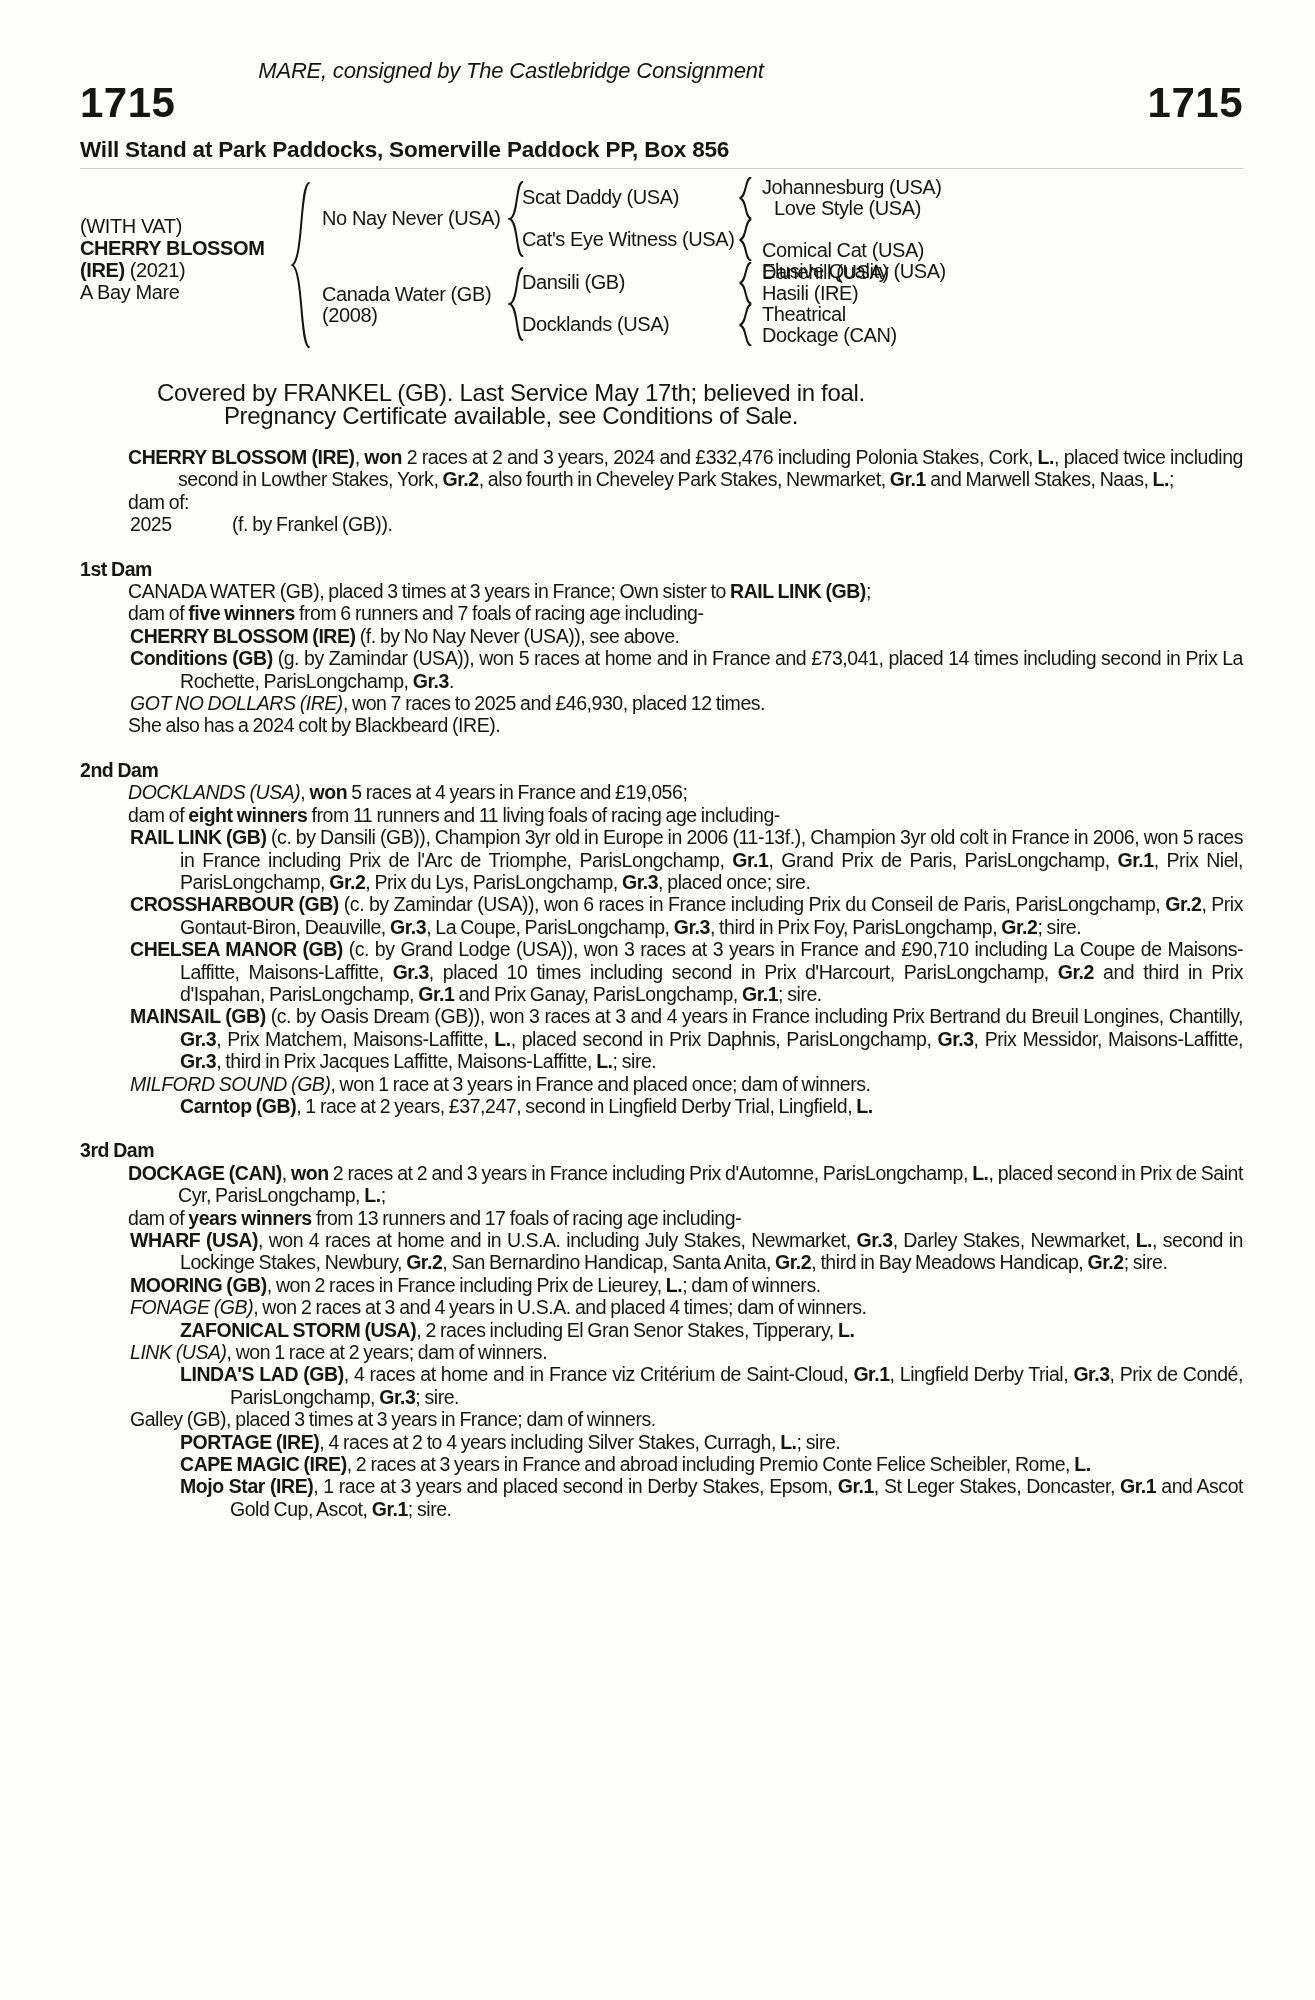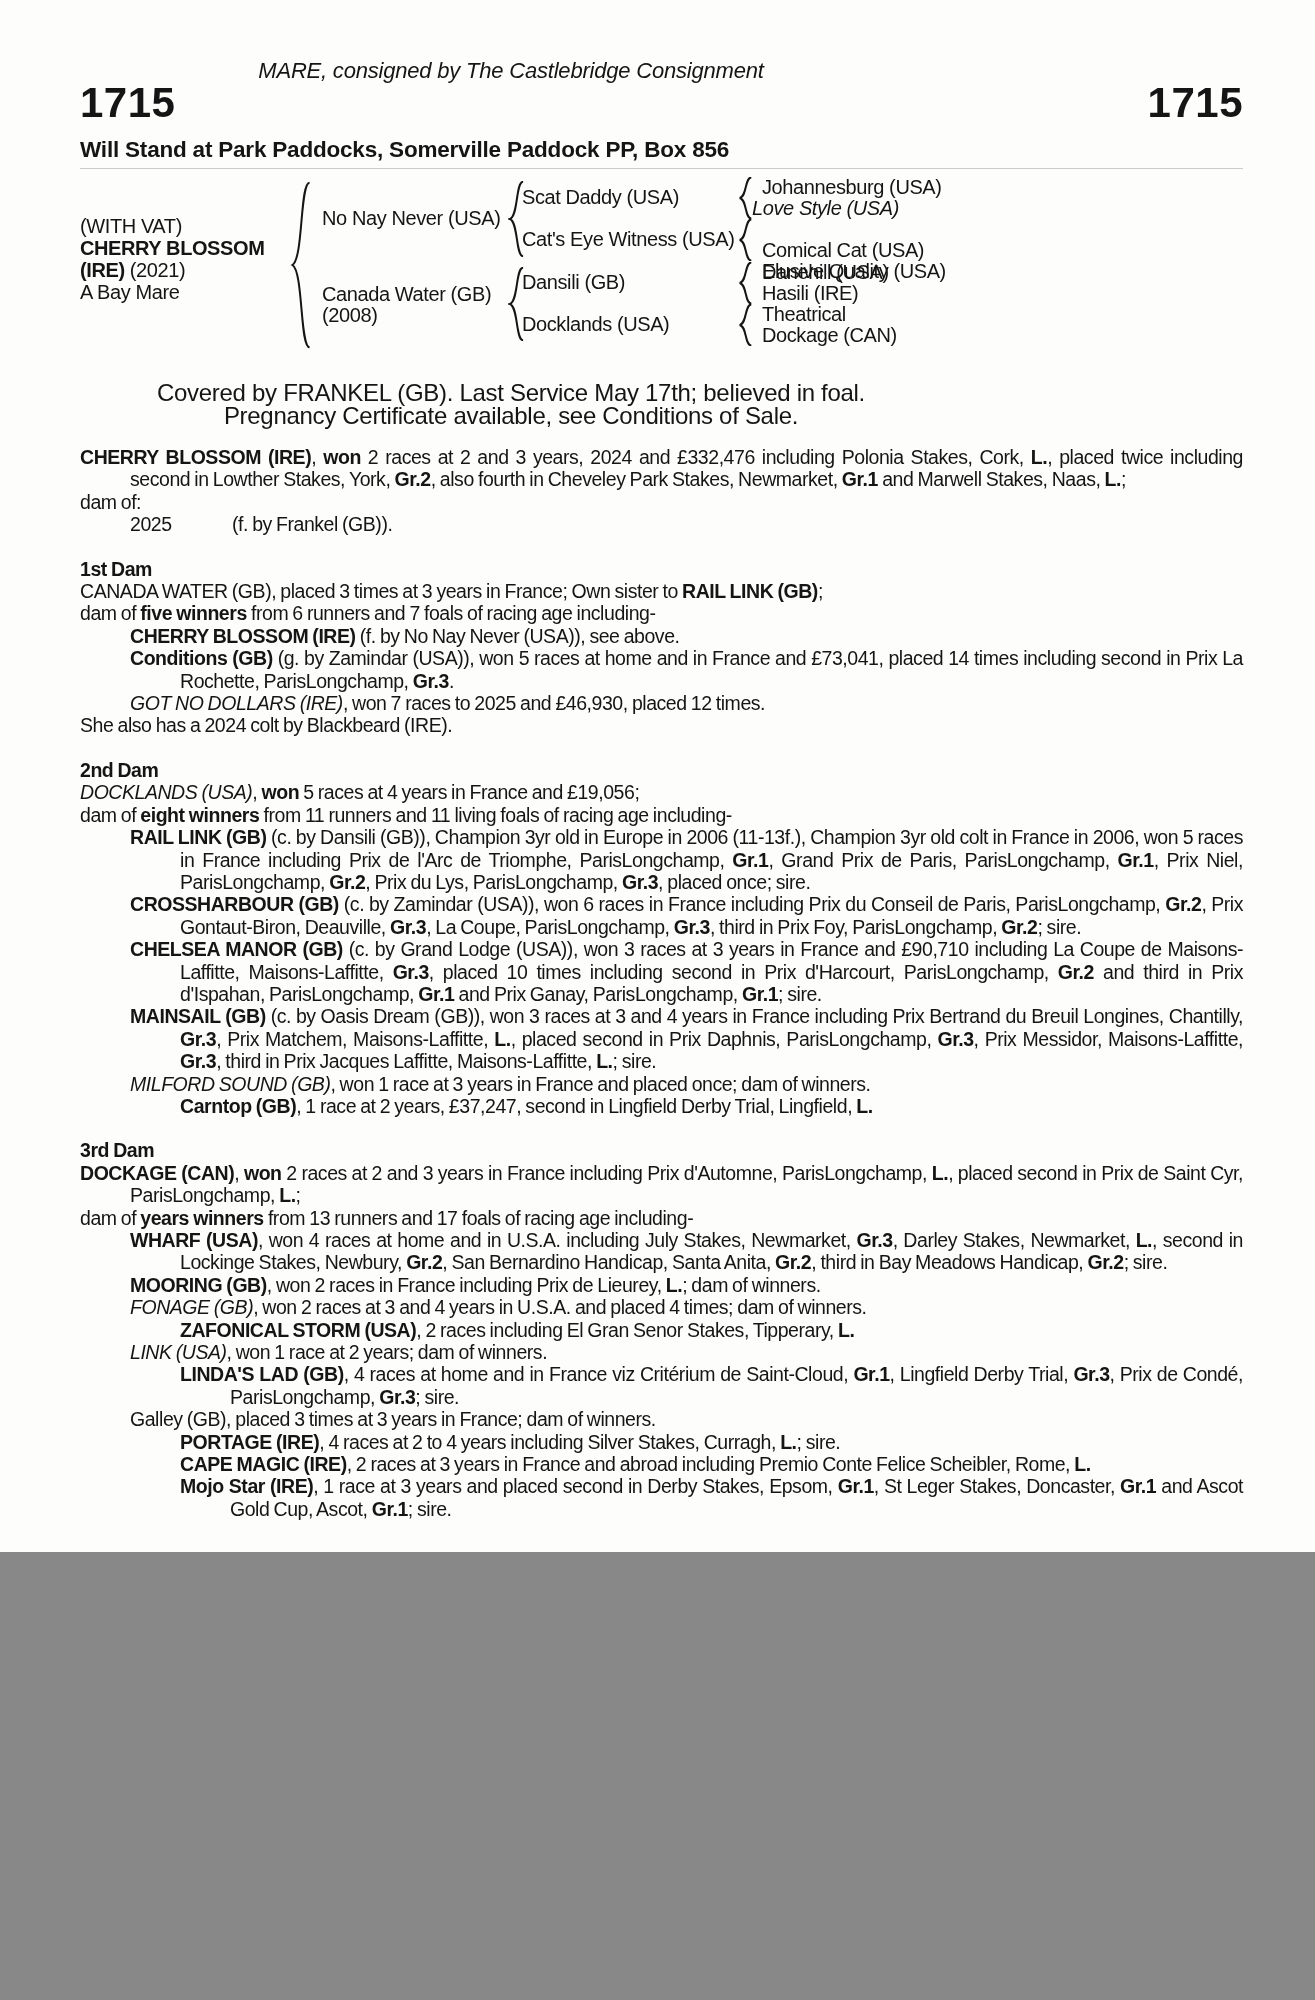--- a/index.html
+++ b/index.html
@@ -1,17 +1,17 @@
 <!DOCTYPE html>
 <html><head>
 <meta charset="utf-8">
 <style>
   html,body{margin:0;padding:0;background:#888;}
   .page{
-    position:relative;width:1315px;height:1552px;background:#fdfdfb;
+    position:relative;width:1315px;height:2000px;background:#fdfdfb;
     font-family:"Liberation Sans",sans-serif;color:#151515;
     box-sizing:border-box;padding:58px 72px 0 80px;overflow:hidden;
   }
   .consignment{width:862px;text-align:center;font-style:italic;font-size:22px;line-height:25px;letter-spacing:-0.2px;}
   .lot-row{position:relative;height:50px;}
   .lot{font-size:42px;font-weight:bold;line-height:48px;letter-spacing:0.5px;}
   .lot-left{position:absolute;left:0;top:-4px;}
   .lot-right{position:absolute;right:0;top:-4px;}
   .stand{font-weight:bold;font-size:22.5px;letter-spacing:-0.2px;margin-top:4px;padding-bottom:5px;border-bottom:1px solid #ccc;}
   
@@ -19,21 +19,21 @@
   .ped-item{position:absolute;white-space:nowrap;}
   .mare-block{line-height:22px;}
   .bold{font-weight:bold;}
   .brace{position:absolute;}
   .brace svg{display:block;width:100%;height:100%;}
   
   .cover{width:862px;text-align:center;font-size:24px;line-height:23px;margin-top:24px;letter-spacing:-0.3px;}
   
   .bodytext{margin-top:19px;font-size:19.5px;line-height:22.4px;letter-spacing:-0.45px;word-spacing:-0.8px;}
   .para{text-align:justify;}
-  .lvl0{padding-left:50px;text-indent:-50px;}
+  .lvl0{padding-left:50px;text-indent:-50px;margin-left:48px;}
   .lvl1{margin-left:50px;padding-left:50px;text-indent:-50px;}
   .lvl2{margin-left:100px;padding-left:50px;text-indent:-50px;}
   .b{font-weight:bold;}
   .i{font-style:italic;}
   .section{margin-top:22px;}
   .section-heading{font-weight:bold;}
   .produce{margin-left:50px;}
   .produce-year{display:inline-block;width:102px;}
 </style>
 </head>
@@ -64,21 +64,21 @@
       <div>Canada Water (GB)</div>
       <div>(2008)</div>
     </div>
 
     <div class="ped-item" style="left:442px;top:10px;">Scat Daddy (USA)</div>
     <div class="ped-item" style="left:442px;top:52px;">Cat's Eye Witness (USA)</div>
     <div class="ped-item" style="left:442px;top:95px;">Dansili (GB)</div>
     <div class="ped-item" style="left:442px;top:137px;">Docklands (USA)</div>
 
     <div class="ped-item" style="left:682px;top:0;">Johannesburg (USA)</div>
-    <div class="ped-item" style="left:672px;top:21px;font-style:italic;">Love Style (USA)</div>
+    <div class="ped-item" style="left:694px;top:21px;">Love Style (USA)</div>
     <div class="ped-item" style="left:682px;top:52px;margin-top:32px;">Elusive Quality (USA)</div>
     <div class="ped-item" style="left:682px;top:63px;">Comical Cat (USA)</div>
     <div class="ped-item" style="left:682px;top:85px;">Danehill (USA)</div>
     <div class="ped-item" style="left:682px;top:106px;">Hasili (IRE)</div>
     <div class="ped-item" style="left:682px;top:127px;">Theatrical</div>
     <div class="ped-item" style="left:682px;top:148px;">Dockage (CAN)</div>
 
     <div class="brace" style="left:210px;top:4px;width:22px;height:168px;">
       <svg viewBox="0 0 18 100" preserveAspectRatio="none">
           <path d="M16,1 C8,1 11,46 2,50 C11,54 8,99 16,99" fill="none" stroke="#151515" stroke-width="2" vector-effect="non-scaling-stroke"></path>

